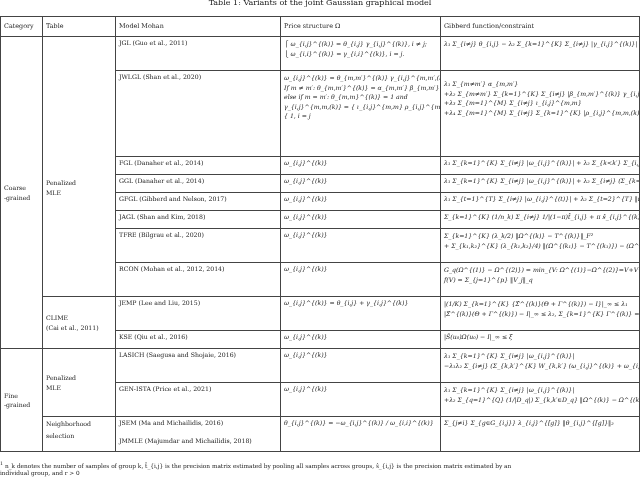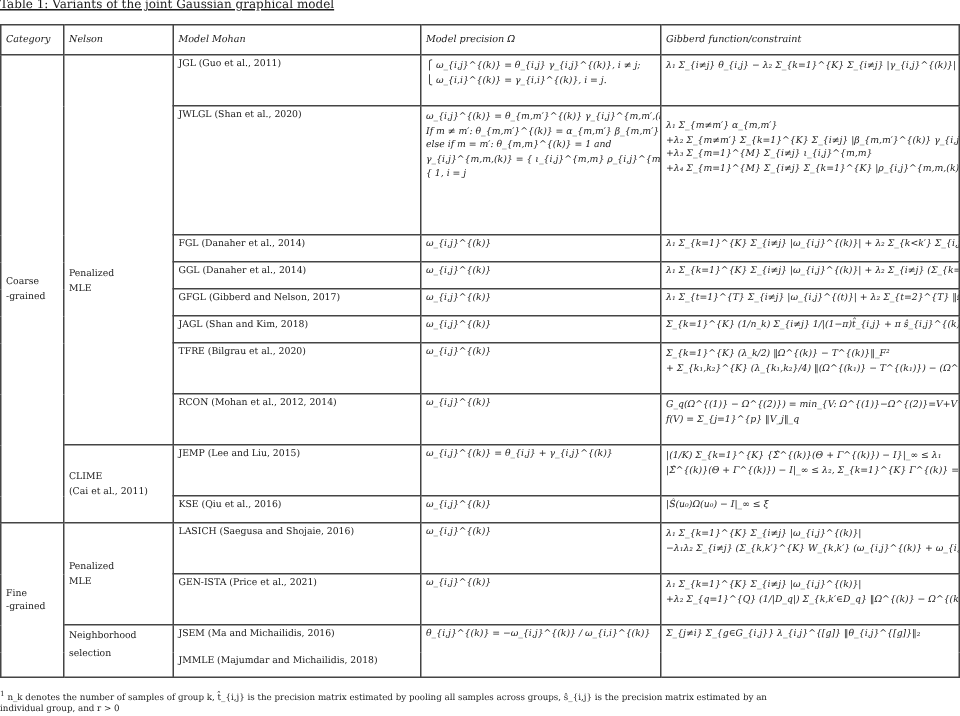--- a/index.html
+++ b/index.html
@@ -1,24 +1,24 @@
 <!DOCTYPE html>
 <html><head>
 <meta charset="utf-8">
 <style>
   html, body { margin:0; padding:0; background:#ffffff; }
   body { width:640px; height:477px; overflow:hidden; position:relative;
          font-family:"DejaVu Serif", "Liberation Serif", serif; color:#1a1a1a; }
-  .caption { position:absolute; top:0; left:0; width:640px; 
-             font-size:8px; line-height:8px; margin-top:-1px;text-decoration:underline; }
+  .caption { position:absolute; top:0; left:0; width:640px; text-align:center;
+             font-size:8px; line-height:8px; margin-top:-1px; }
   table.jgg { position:absolute; top:16px; left:0; width:639px; border-collapse:collapse;
               table-layout:fixed; font-size:6.2px; line-height:1.15; }
   table.jgg td, table.jgg th { border:0.8px solid #444; vertical-align:top;
               padding:2px 3px; font-weight:normal; text-align:left; overflow:hidden; white-space:nowrap; }
-  table.jgg th { vertical-align:middle; height:15px; font-size:6.4px;font-style:italic; }
+  table.jgg th { vertical-align:middle; height:15px; font-size:6.4px; }
   td.mid { vertical-align:middle !important; }
   .line { display:block; height:9.5px; line-height:9.5px; }
   .math { font-family:"DejaVu Serif", serif; font-style:italic; }
   .footnote { position:absolute; left:0; top:460px; width:640px; font-size:5.8px; line-height:7.5px; }
 </style>
 </head>
 <body>
 
 <div class="caption">Table 1: Variants of the joint Gaussian graphical model</div>
 
@@ -26,23 +26,23 @@
   <colgroup>
     <col style="width:42px">
       <col style="width:73px">
       <col style="width:165px">
       <col style="width:160px">
       <col style="width:199px">
   </colgroup>
   <thead>
     <tr>
       <th>Category</th>
-      <th>Nelson</th>
+      <th>Table</th>
       <th>Model Mohan</th>
-      <th>Model precision Ω</th>
+      <th>Price structure Ω</th>
       <th>Gibberd function/constraint</th>
     </tr>
   </thead>
   <tbody>
 
     <tr style="height:34px">
       <td rowspan="10" class="mid">
         <span class="line">Coarse</span>
         <span class="line">-grained</span>
       </td>

